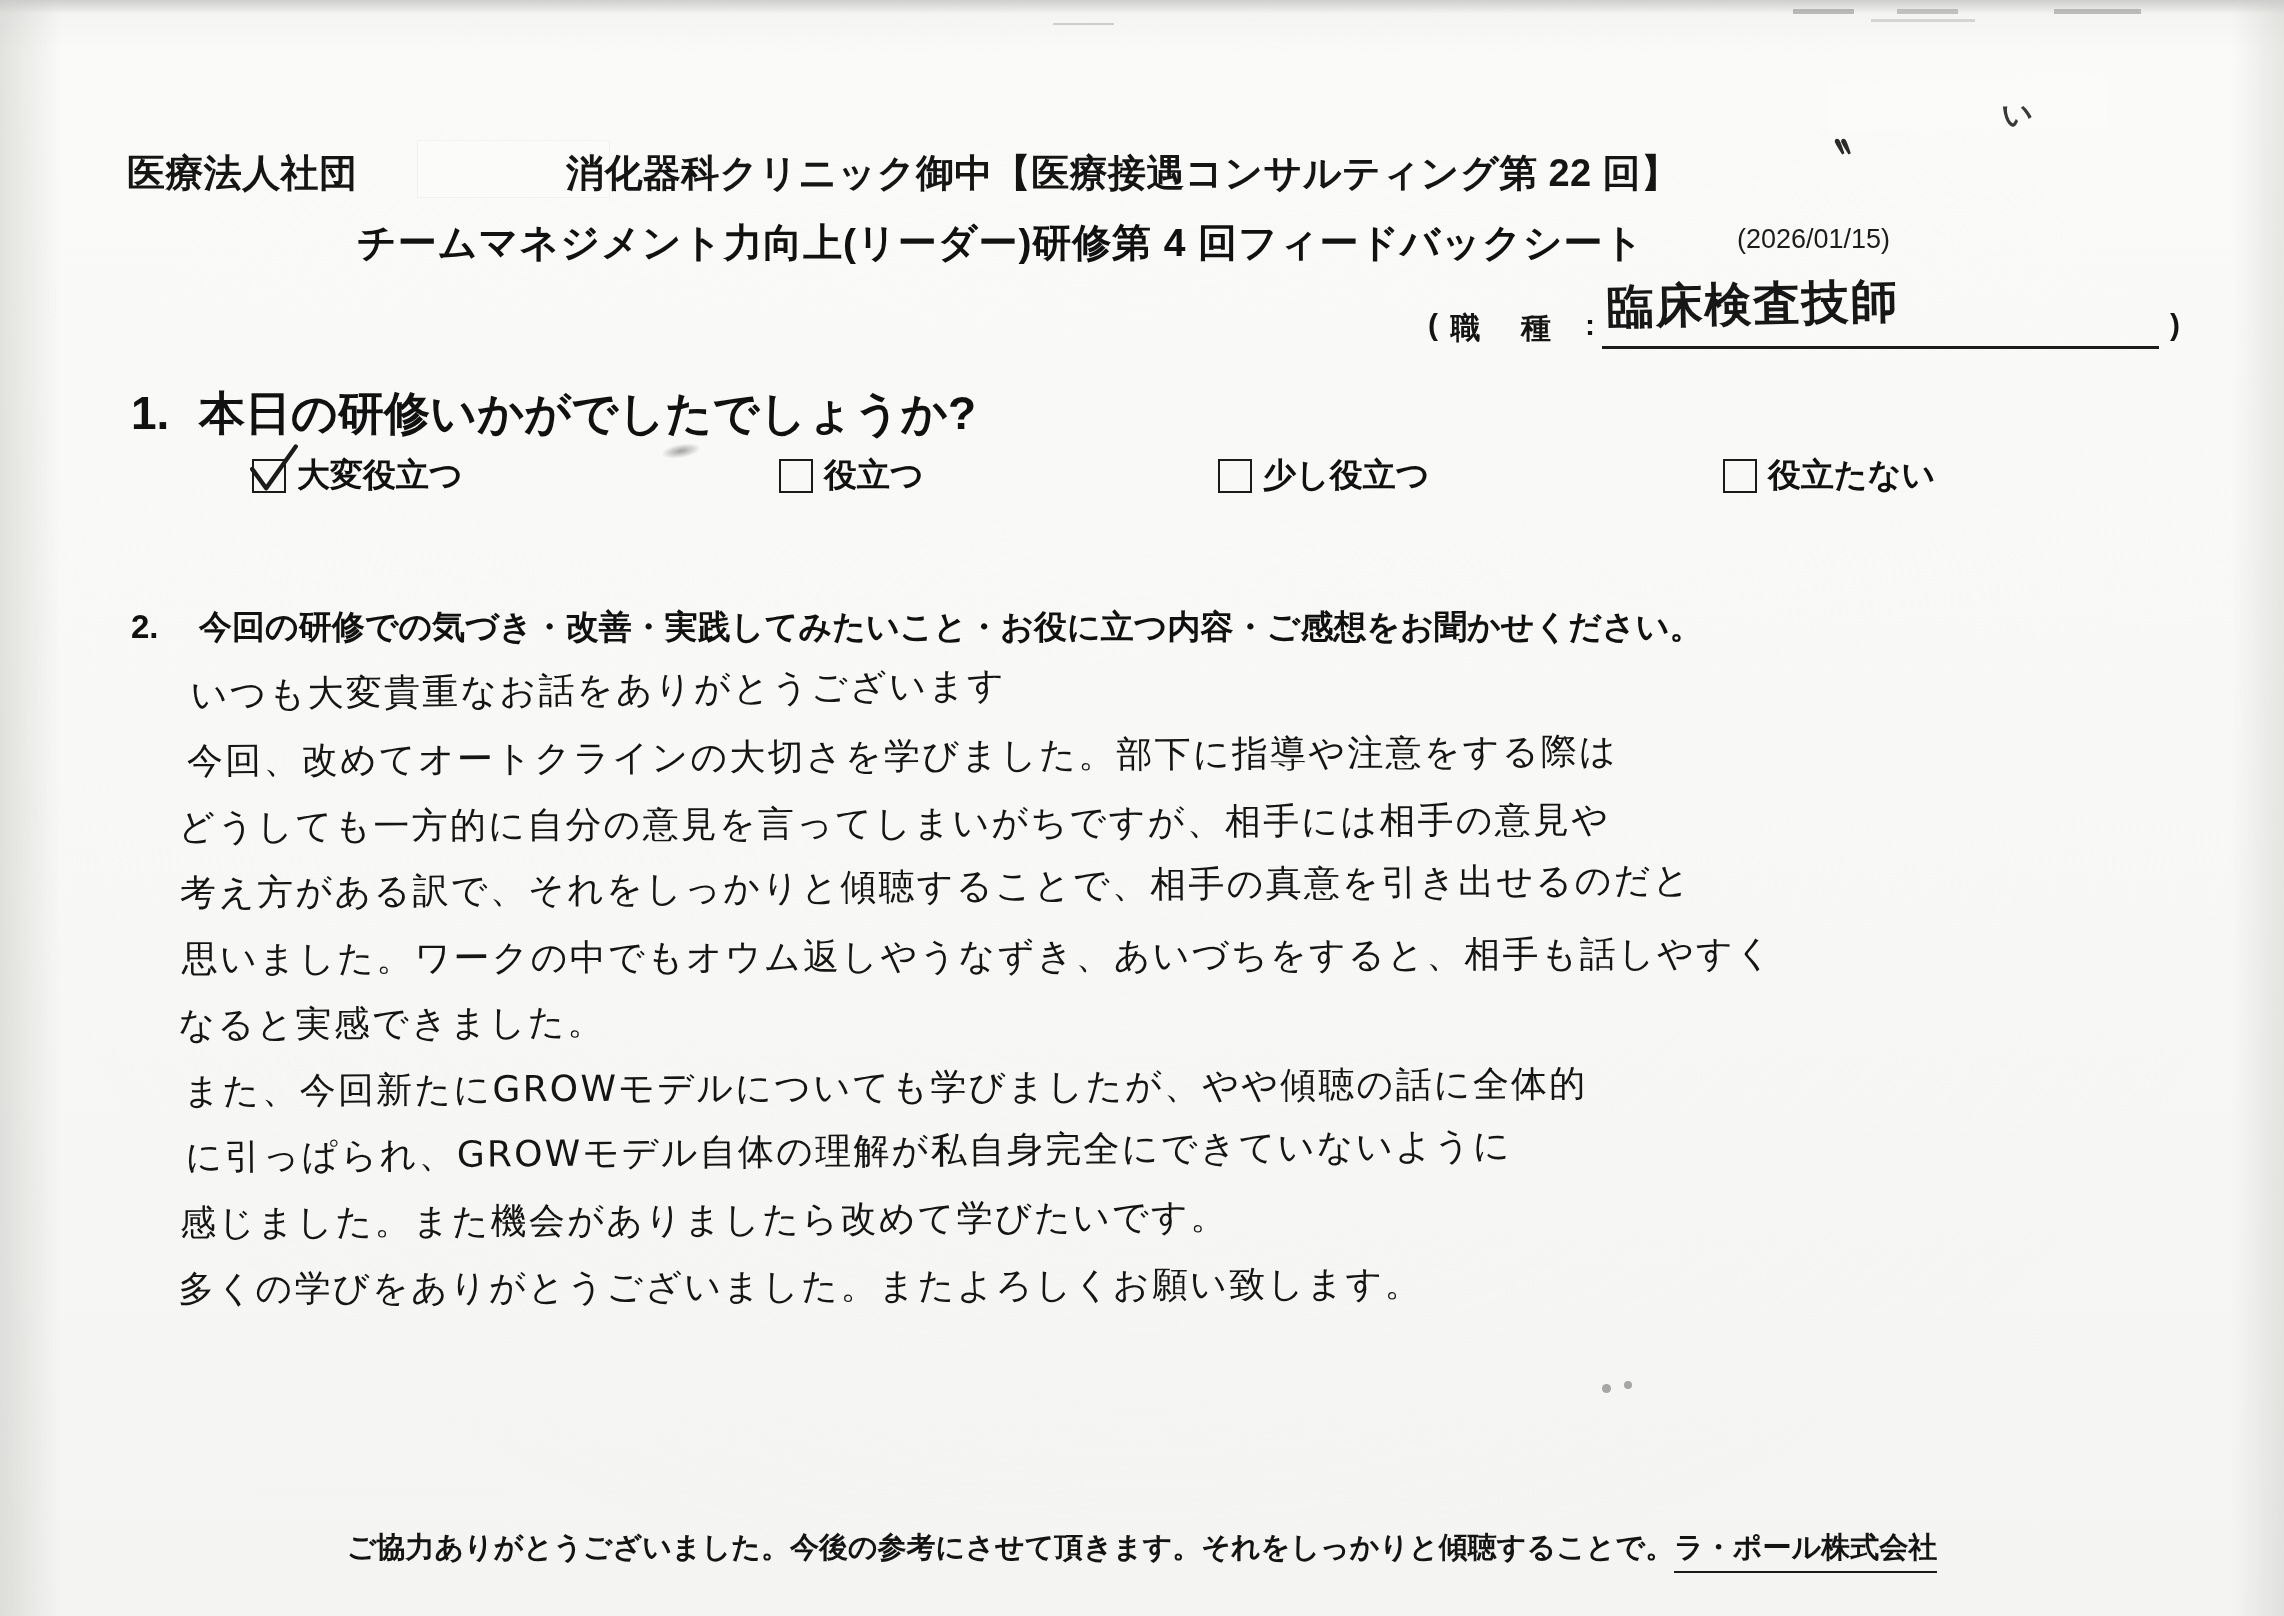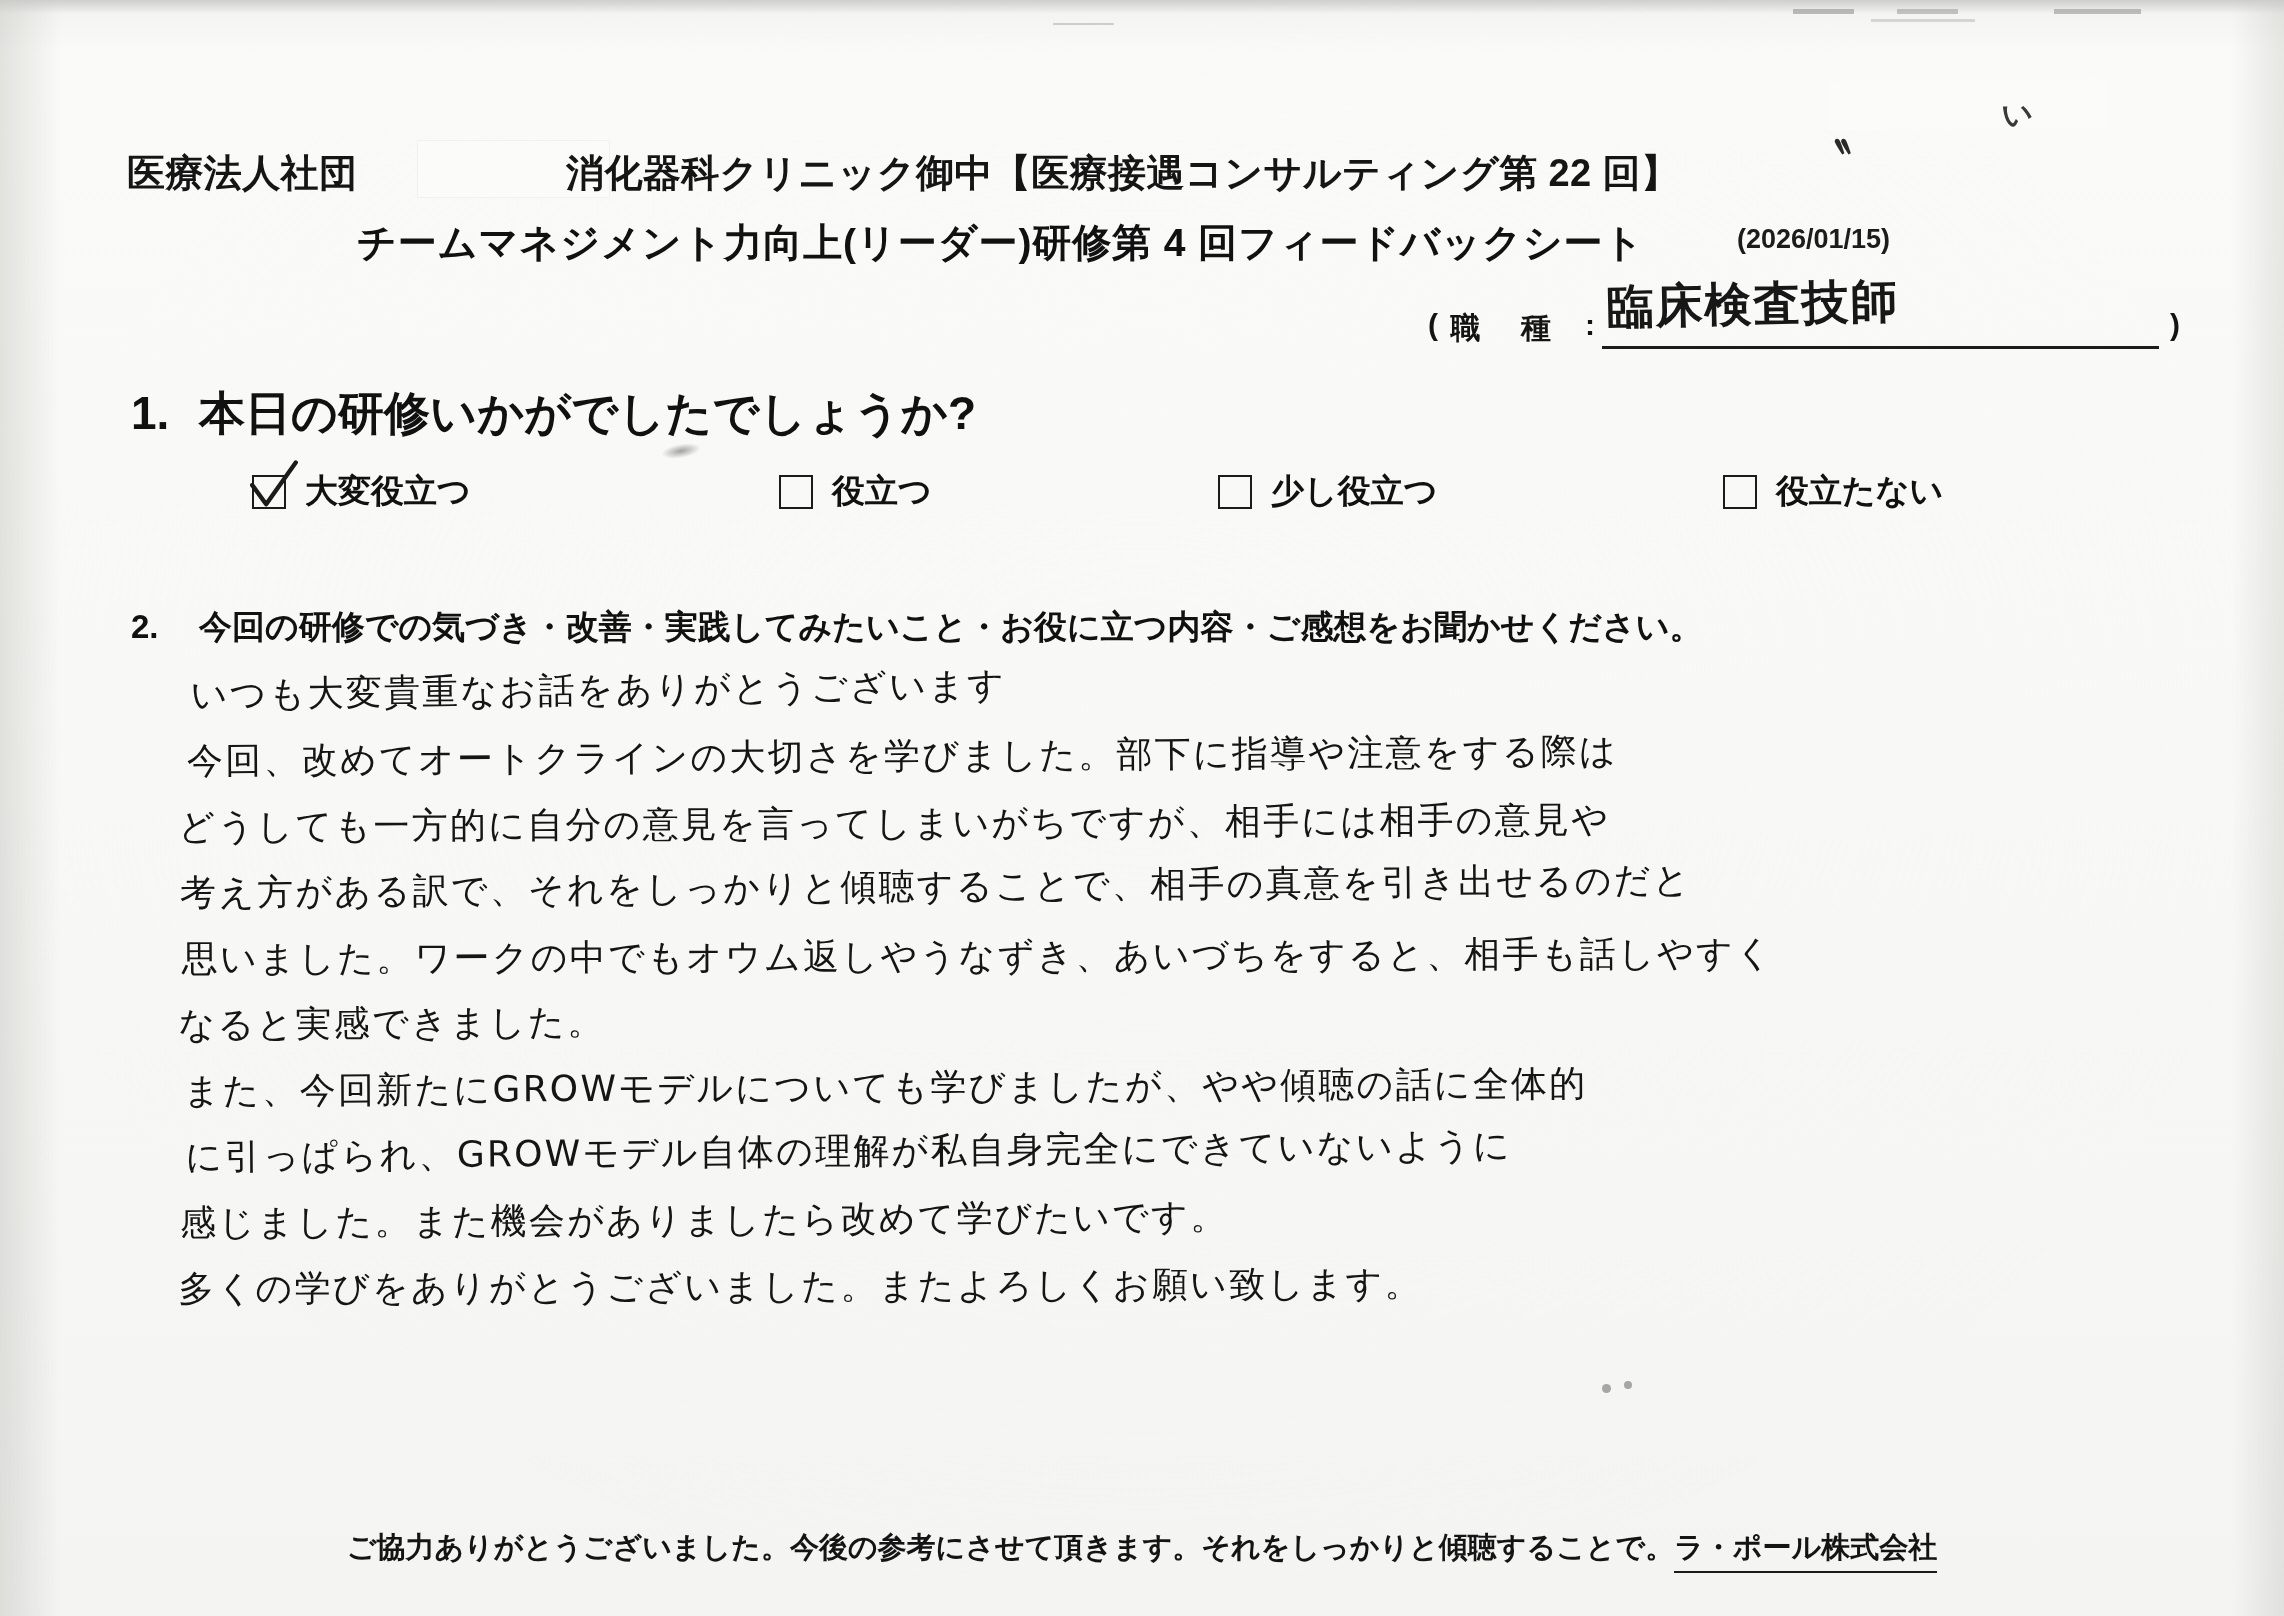--- a/index.html
+++ b/index.html
@@ -134,21 +134,21 @@
     font-size: 39px;
     font-weight: 700;
     letter-spacing: 0.9px;
     color: #111;
   }
   .title-date {
     position: absolute;
     left: 1737px;
     top: 8.7px;
     font-size: 27px;
-    font-weight: 700;
+    font-weight: 400;
     color: #1c1c1c;
   }
 
   
   .occ-row {
     position: absolute;
     top: 296px;
     left: 1428px;
     width: 766px;
     height: 61px;
@@ -194,24 +194,24 @@
 
   .choices {
     position: absolute;
     top: 453px;
     left: 252px;
     width: 1950px;
     height: 61px;
   }
   .choice {
     position: absolute;
-    top: 16px;
+    top: 0;
     display: flex;
     align-items: center;
-    gap: 19px;
+    gap: 11px;
     white-space: nowrap;
   }
   .choice .box {
     width: 30px;
     height: 30px;
     border: 2.6px solid #1b1b1b;
     position: relative;
     background: transparent;
   }
   .choice .label {

